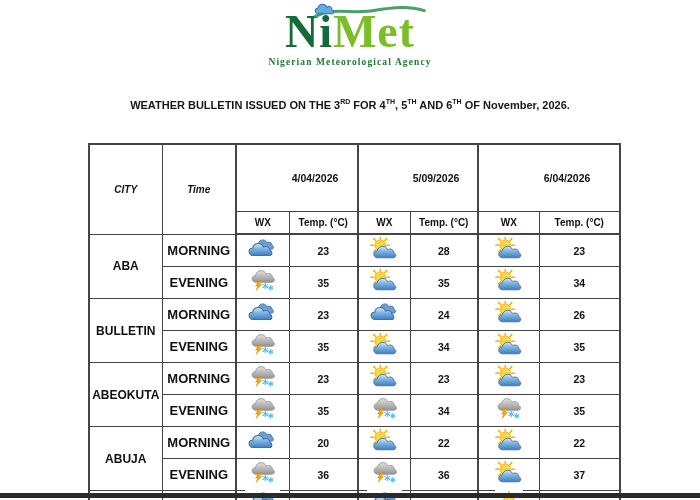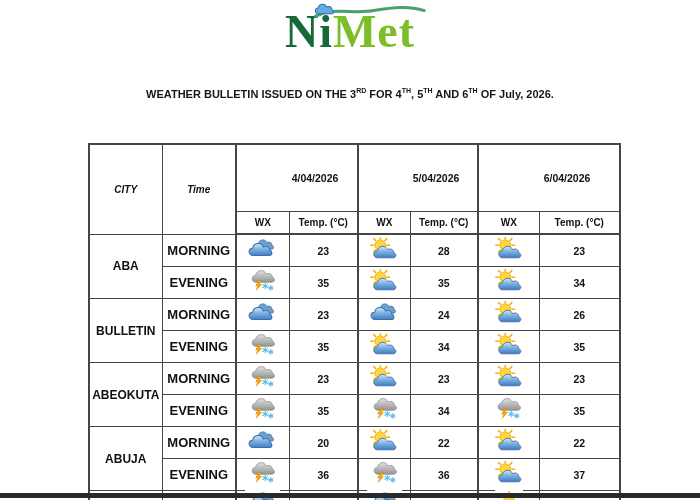--- a/index.html
+++ b/index.html
@@ -50,41 +50,42 @@
   <header class="logo">
     <div class="logo-row">
       <svg class="logo-swoosh" viewBox="0 0 120 16">
         <path d="M2,13 C22,3 42,11 64,7 C86,3 102,2 118,7" fill="none" style="stroke:var(--swoosh-green)" stroke-width="3.2" stroke-linecap="round"></path>
       </svg>
       <svg class="logo-cloud" viewBox="0 0 33 22">
         <path d="M27,17H7C4.2,17 2,14.9 2,12.4C2,10 3.9,8.1 6.4,8C7,4.6 10,2 13.5,2C16.4,2 18.9,3.8 19.9,6.4C20.8,5.9 21.8,5.6 23,5.6C25.8,5.6 28,7.8 28,10.5C29.6,11.1 30.6,12.5 30.6,14.1C30.6,15.7 29.1,17 27,17Z" style="fill:var(--cloud-blue)" stroke="#2f6fb2" stroke-width="1.6"></path>
       </svg>
       <span class="ni">Ni</span><span class="met">Met</span>
     </div>
+    <div class="tagline">Nigerian Meteorological Agency</div>
   </header>
 
-  <div class="title" id="bulletin-title"><span>WEATHER BULLETIN ISSUED ON THE 3</span><sup>RD</sup><span> FOR 4</span><sup>TH</sup><span>, 5</span><sup>TH</sup><span> AND 6</span><sup>TH</sup><span> OF July, 2026.</span></div>
+  <div class="title" id="bulletin-title"><span>WEATHER BULLETIN ISSUED ON THE 3</span><sup>RD</sup><span> FOR 4</span><sup>TH</sup><span>, 5</span><sup>TH</sup><span> AND 6</span><sup>TH</sup><span> OF November, 2026.</span></div>
 
   <table class="wx">
     <colgroup>
       <col style="width:73px">
         <col style="width:74px">
       <col style="width:53px">
         <col style="width:69px">
       <col style="width:52px">
         <col style="width:68px">
       <col style="width:61px">
         <col style="width:81px">
     </colgroup>
     <thead>
       <tr class="top">
         <th rowspan="2" class="cityh">CITY</th>
         <th rowspan="2" class="timeh">Time</th>
         <th colspan="2" class="dateh grp">4/04/2026</th>
-        <th colspan="2" class="dateh grp">5/04/2026</th>
+        <th colspan="2" class="dateh grp">5/09/2026</th>
         <th colspan="2" class="dateh grp">6/04/2026</th>
       </tr>
       <tr class="sub">
         <th class="grp">WX</th>
         <th>Temp. (°C)</th>
         <th class="grp">WX</th>
         <th>Temp. (°C)</th>
         <th class="grp">WX</th>
         <th>Temp. (°C)</th>
       </tr>

